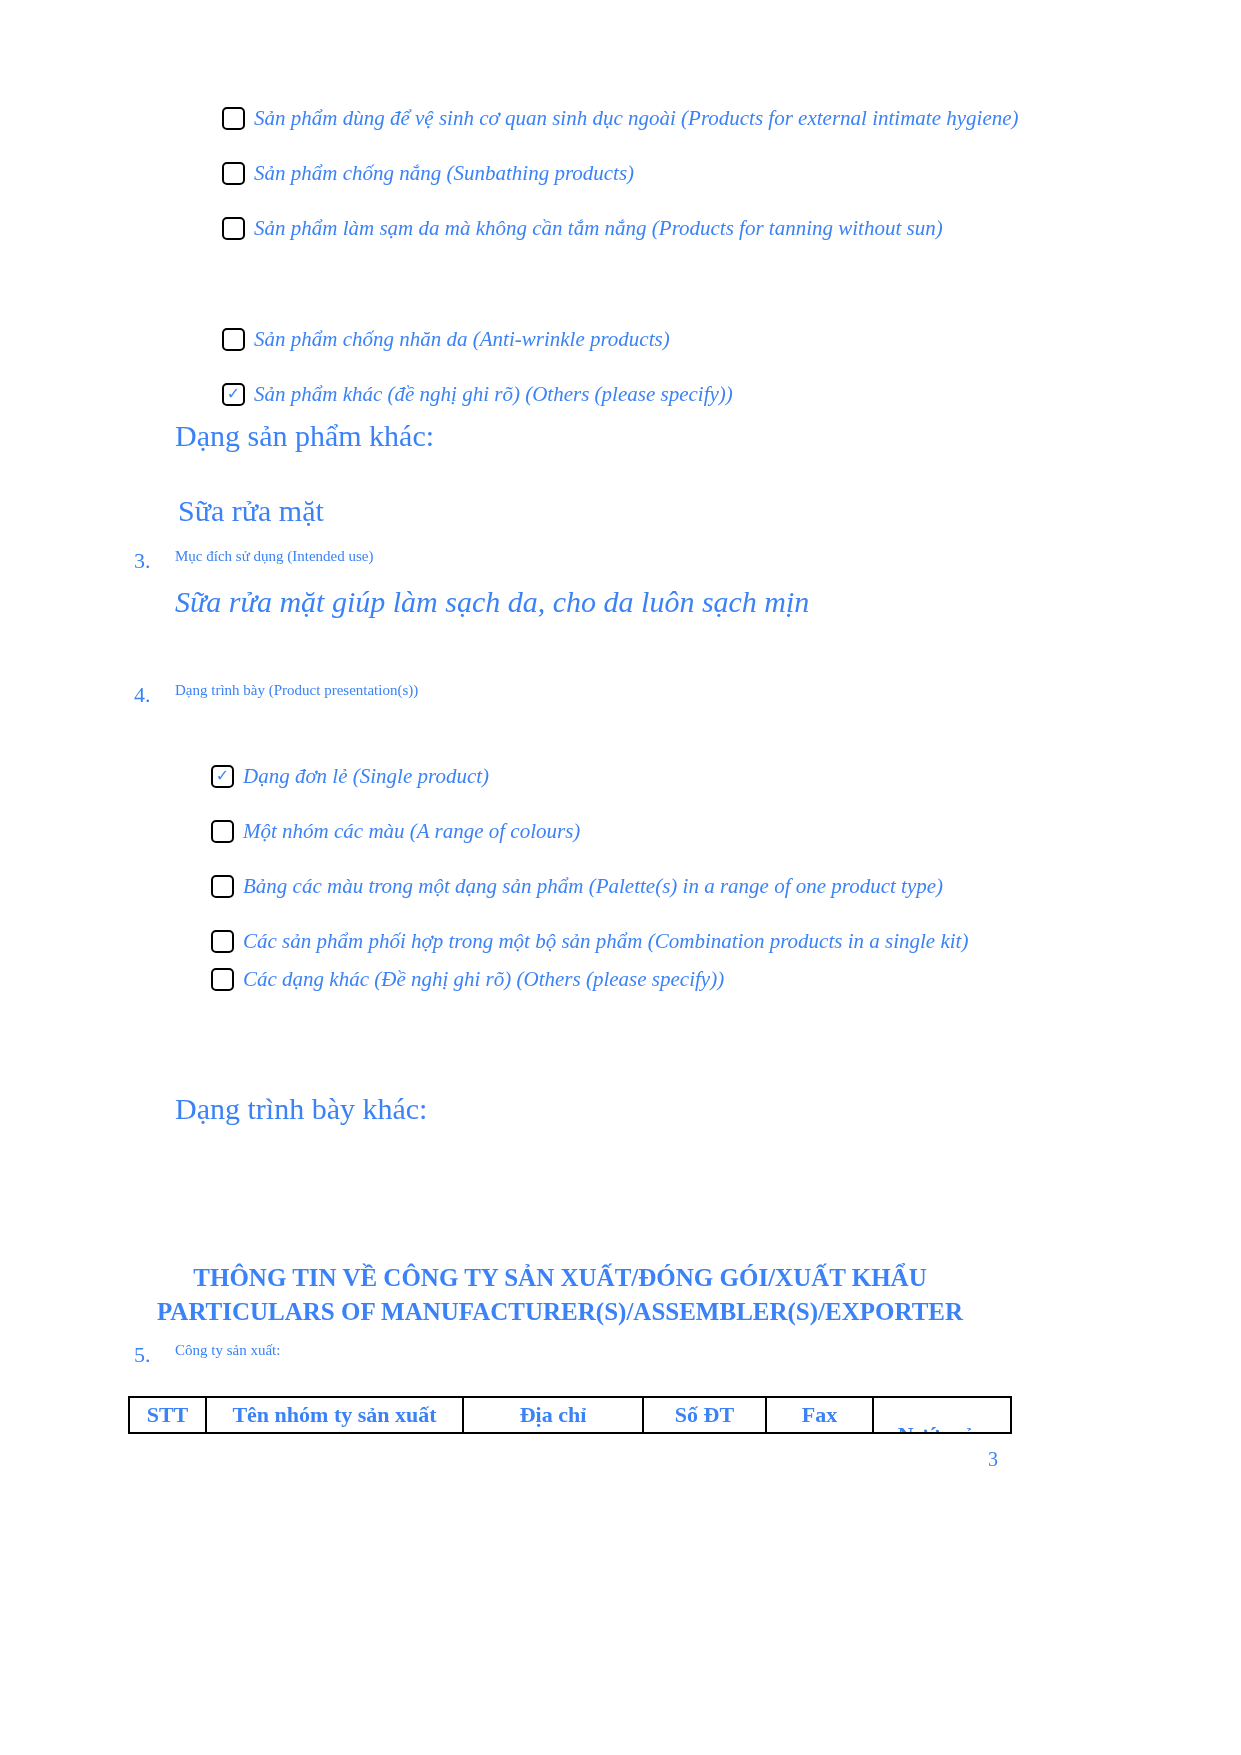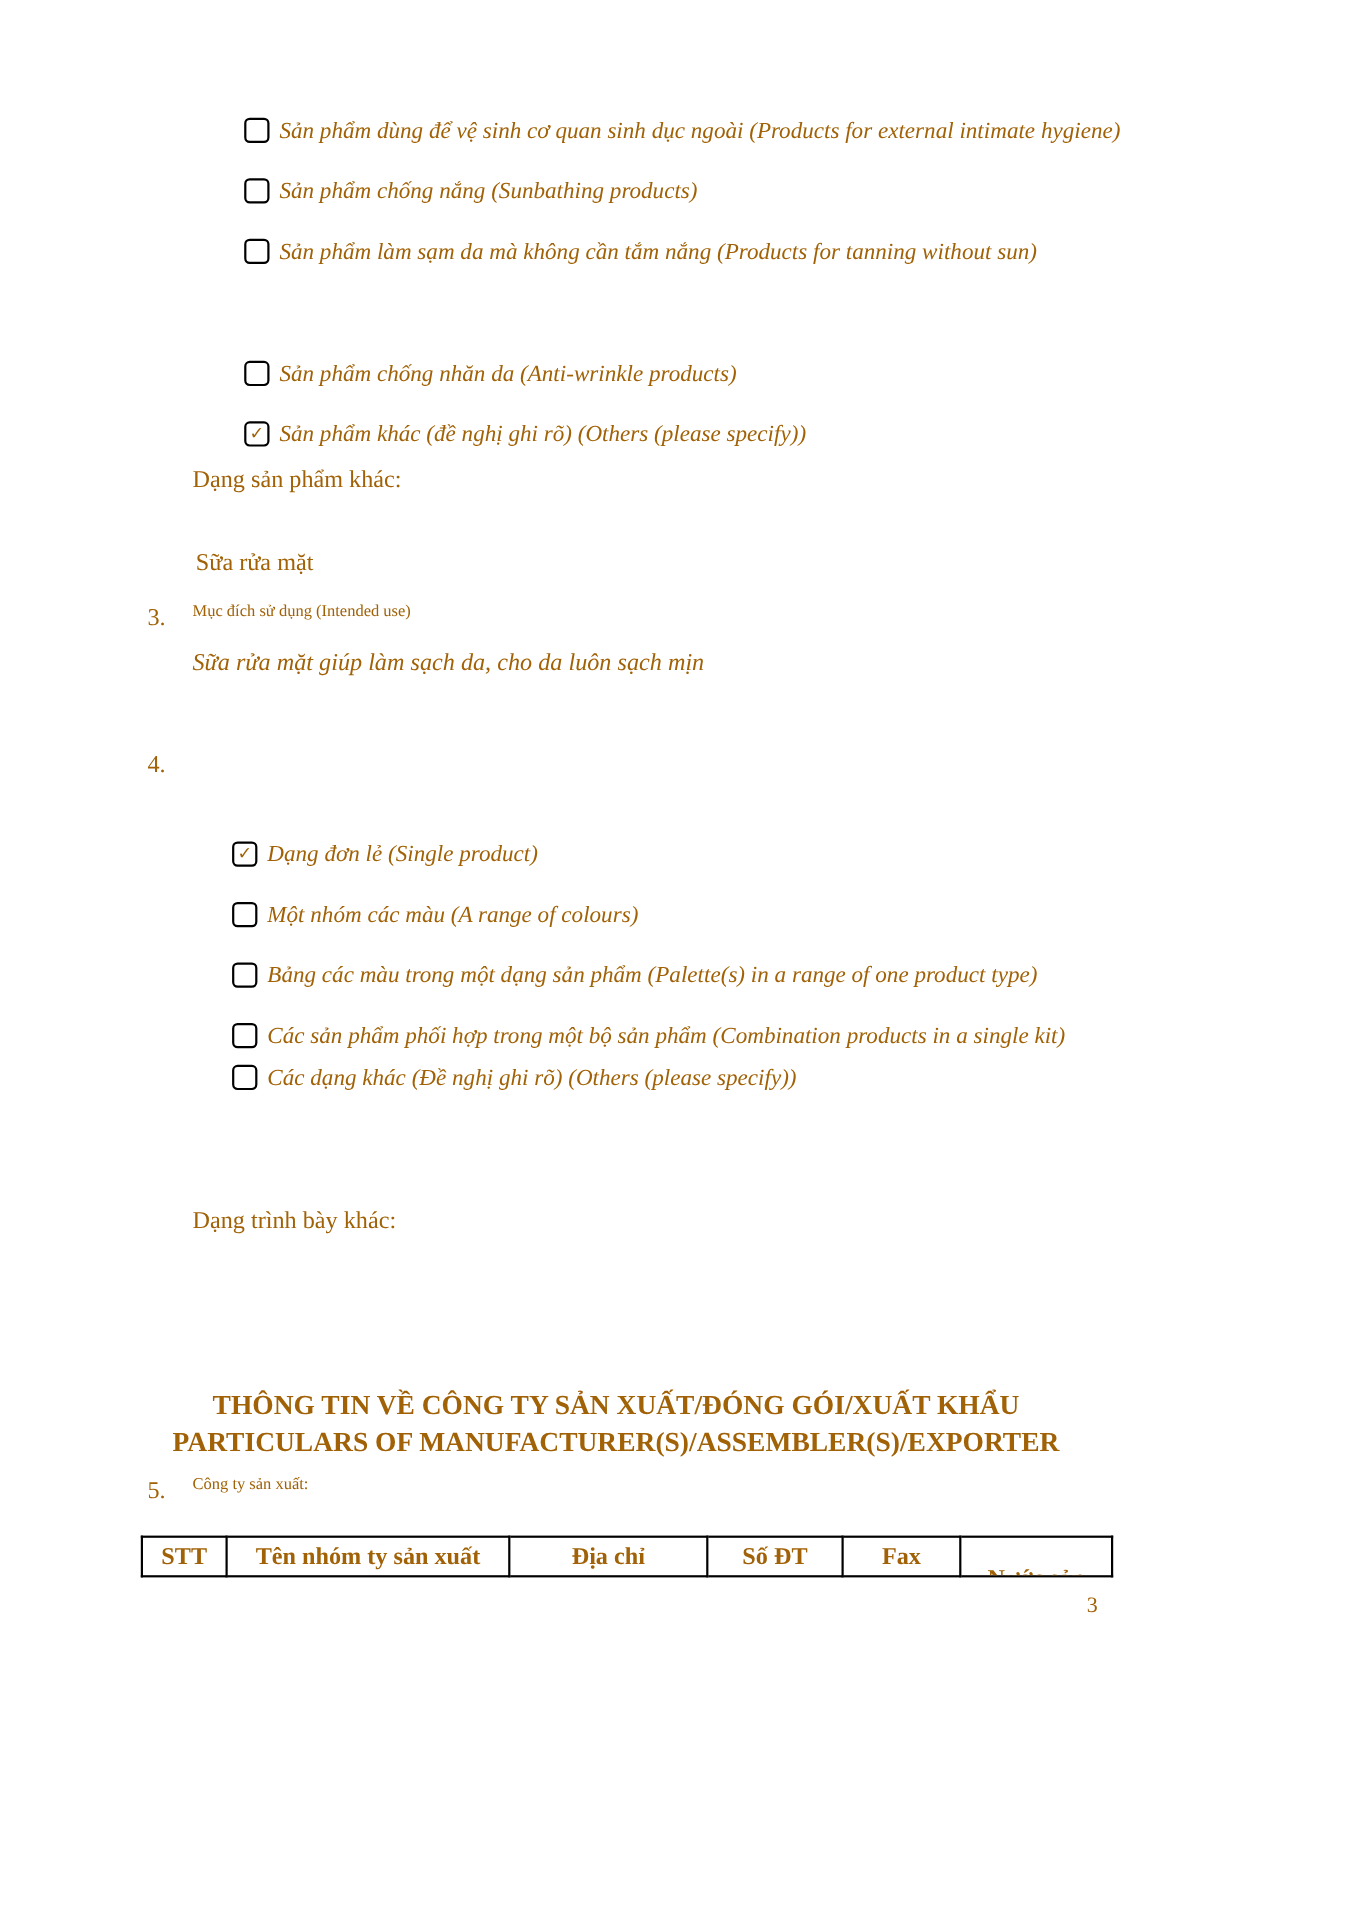--- a/index.html
+++ b/index.html
@@ -2,21 +2,21 @@
 <html><head>
 <meta charset="utf-8">
 <style>
   * { margin:0; padding:0; box-sizing:border-box; }
   html,body { background:#ffffff; }
   .page {
     position:relative;
     width:1241px;
     height:1755px;
     background:#ffffff;
-    color:#a16207;
+    color:#3b82f6;
     font-family:"Liberation Serif", serif;
     overflow:hidden;
   }
   .abs { position:absolute; }
 
   
   .check-row { position:absolute; display:flex; align-items:flex-start; }
   .g1 { left:222px; }
   .g2 { left:211px; }
   .checkbox {
@@ -34,21 +34,21 @@
     position:relative; top:-1px;
   }
   .check-label {
     font-style:italic;
     font-size:21px;
     line-height:27px;
     margin-left:9px;
     white-space:nowrap;
   }
 
-  .text { font-size:22px; line-height:27px; }
+  .text { font-size:30px; line-height:27px; }
   .italic { font-style:italic; }
 
   .num-row { position:absolute; left:134px; display:flex; }
   .num { width:41px; font-size:22px; }
   .num-label { font-size:15px; }
 
   .section-title {
     position:absolute;
     left:130px; width:860px;
     text-align:center;
@@ -118,20 +118,21 @@
   <div class="abs text" style="left:178px; top:497px">Sữa rửa mặt</div>
 
   <div class="num-row" style="top:548px">
     <span class="num">3.</span>
     <span class="num-label">Mục đích sử dụng (Intended use)</span>
   </div>
   <div class="abs text italic" style="left:175px; top:588px">Sữa rửa mặt giúp làm sạch da, cho da luôn sạch mịn</div>
 
   <div class="num-row" style="top:682px">
     <span class="num">4.</span>
+    <span class="num-label">Dạng trình bày (Product presentation(s))</span>
   </div>
 
   <div class="check-row g2" style="top:763px">
     <span class="checkbox">
         <span class="tick">✓</span>
       </span>
     <span class="check-label">Dạng đơn lẻ (Single product)</span>
   </div>
   <div class="check-row g2" style="top:818px">
     <span class="checkbox">

